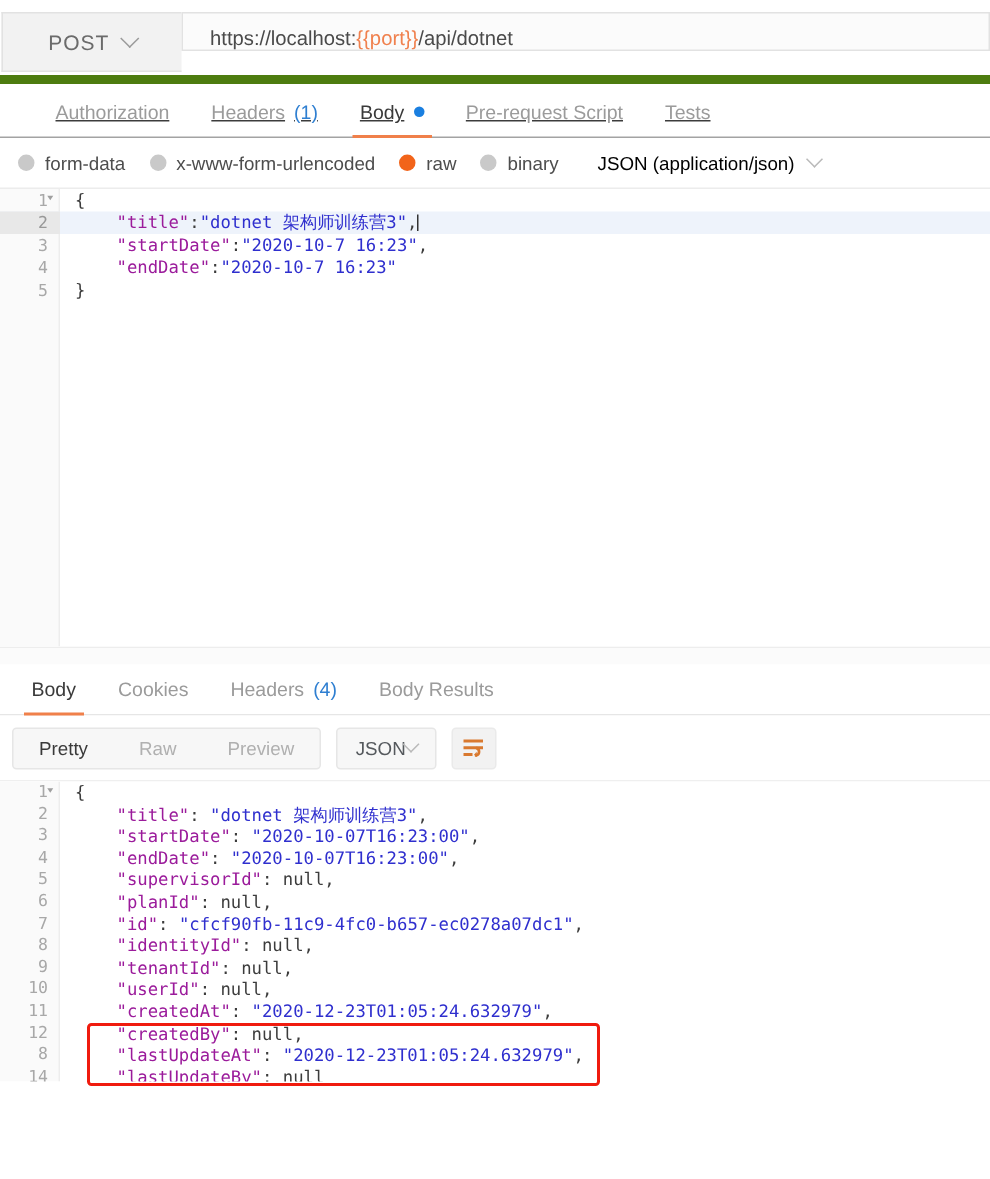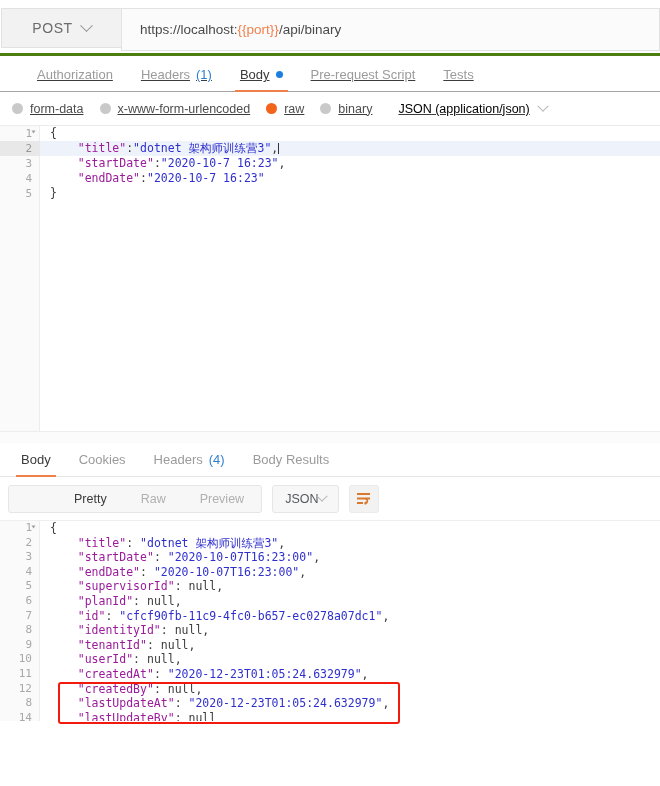--- a/index.html
+++ b/index.html
@@ -10,21 +10,21 @@
     color: #3c3c3c;
     overflow: hidden;
   }
 
   
   .urlbar {
     display: flex;
     height: 56px;
     align-items: stretch;
     background: #ffffff;
-    border-bottom: 3px solid #4d7c0f;
+    border-bottom: 6px solid #4d7c0f;
     padding: 8px 0 0 0;
   }
   .method-box {
     width: 120px;
     margin-left: 1px;
     background: #f2f2f2;
     border: 1px solid #e2e2e2;
     border-right: none;
     display: flex;
     align-items: center;
@@ -36,23 +36,23 @@
   .chev {
     width: 9px; height: 9px;
     border-right: 1.6px solid #9a9a9a;
     border-bottom: 1.6px solid #9a9a9a;
     transform: rotate(45deg) translate(-2px,-2px);
   }
   .url-box {
     flex: 1;
     background: #fbfbfb;
     border: 1px solid #e2e2e2;
-    height: 43px;
-    display: flex;
-    align-items: center;
+    height: 26px;
+    display: flex;
+    align-items: flex-end;
     padding-left: 18px;
     font-size: 13.5px;
     color: #4a4a4a;
   }
   .url-var { color: #f0814e; }
 
   
   .req-tabs {
     display: flex;
     align-items: flex-end;
@@ -88,21 +88,20 @@
 
   
   .bodytype {
     display: flex;
     align-items: center;
     height: 34px;
     padding-left: 12px;
     gap: 4px;
     border-bottom: 1px solid #ececec;
     background: #fff;
-    text-decoration: underline;
   }
   .radio-opt {
     display: flex; align-items: center; gap: 7px;
     font-size: 12.5px; color: #4d4d4d;
     margin-right: 16px; cursor: pointer;
   }
   .radio {
     width: 11px; height: 11px; border-radius: 50%;
     background: #c9c9c9; flex: none;
   }
@@ -191,21 +190,20 @@
     background: #fff;
     border-bottom: 1px solid #efefef;
   }
   .seg {
     display: flex;
     background: #f7f7f7;
     border: 1px solid #e6e6e6;
     border-radius: 3px;
     height: 28px;
     align-items: stretch;
-    padding-left: 48px;
   }
   .seg-item {
     display: flex; align-items: center;
     padding: 0 17px;
     font-size: 12.5px;
     color: #b0b0b0;
     cursor: pointer;
   }
   .seg-item.active { color: #3a3a3a; }
   .json-select {
@@ -247,21 +245,21 @@
 <div class="page">
 
   <div class="urlbar">
     <div class="method-box">
       <span class="method-label">POST</span>
       <span class="chev"></span>
     </div>
     <div class="url-box">
       <span>https://localhost:</span>
         <span class="url-var">{{port}}</span>
-        <span>/api/binary</span>
+        <span>/api/dotnet</span>
     </div>
   </div>
 
   <div class="req-tabs" id="req-tabs">
       <div class="rtab">
         <span>Authorization</span>
       </div>
       <div class="rtab">
         <span>Headers</span>
         <span class="tab-count">(1)</span>

